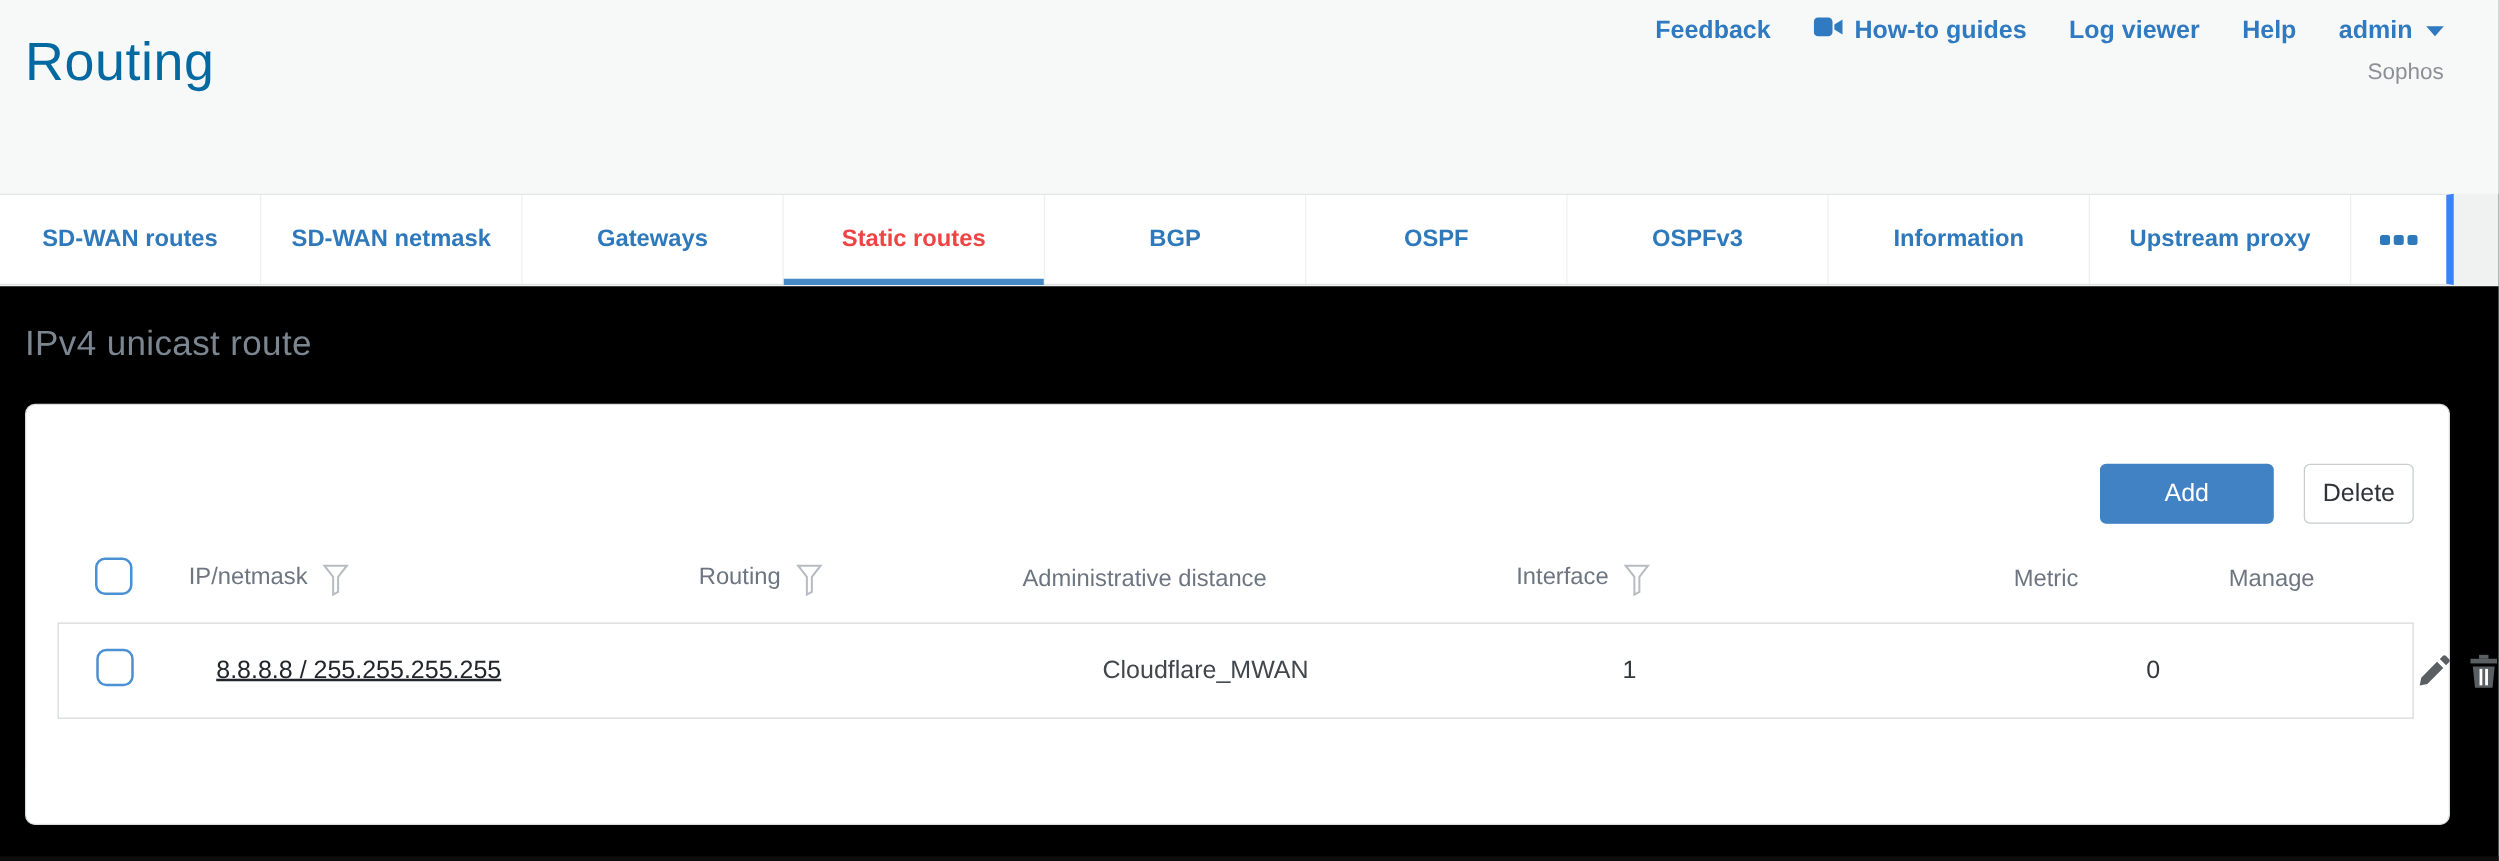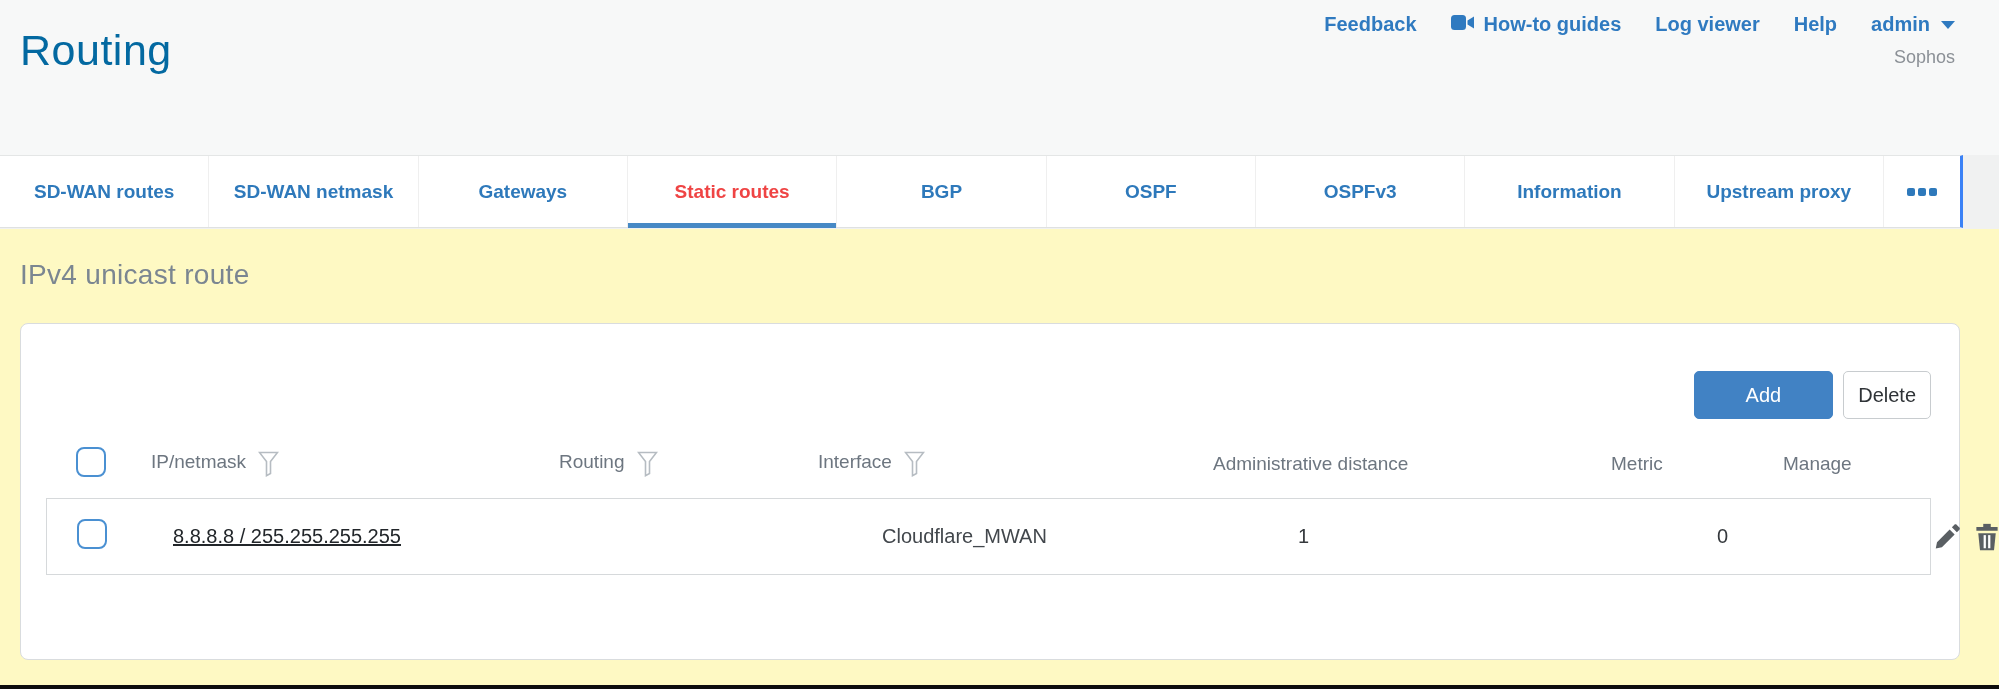--- a/index.html
+++ b/index.html
@@ -59,21 +59,21 @@
   }
 
   
   .tab-bar {
     position: absolute;
     top: 155px; left: 0;
     width: 1963px; height: 73px;
     background: #ffffff;
     border-top: 1px solid #e4e6e6;
     border-bottom: 1px solid #dfe1e1;
-    border-right: 3px solid #3b82f6;
+    border-right: 6px solid #3b82f6;
     display: flex;
   }
   .tab {
     flex: 1 1 0;
     display: flex;
     align-items: center;
     justify-content: center;
     font-size: 19px;
     font-weight: 700;
     color: #2e79bb;
@@ -98,42 +98,42 @@
     width: 8px; height: 8px;
     background: #2e79bb;
     border-radius: 2px;
     display: inline-block;
   }
 
   
   .content {
     position: absolute;
     top: 229px; left: 0; right: 0; bottom: 0;
-    background: #fef9c3;
+    background: #000000;
   }
   .section-title {
     position: absolute;
     left: 20px; top: 30px;
     font-size: 28px;
     font-weight: 400;
     color: #7b8691;
     letter-spacing: 0.3px;
   }
   .card {
     position: absolute;
     left: 20px; top: 94px;
     width: 1940px; height: 337px;
     background: #ffffff;
     border: 1px solid #d9dcde;
     border-radius: 8px;
   }
   .toolbar {
     display: flex;
     justify-content: flex-end;
-    gap: 10px;
+    gap: 24px;
     padding: 47px 28px 0 0;
   }
   .btn {
     height: 48px;
     padding: 0 14px;
     font-family: "Liberation Sans", sans-serif;
     font-size: 20px;
     border-radius: 5px;
     cursor: pointer;
     border: 1px solid #c8cccf;
@@ -266,27 +266,27 @@
               <path d="M1.5 1.5 h18 l-7 9 v12 l-4 2.2 v-14.2 z" fill="none" stroke="#b6bcc2" stroke-width="1.6"></path>
             </svg>
         </div>
         <div class="cell th">
           <span>Routing</span>
           <svg class="funnel" width="21" height="26" viewBox="0 0 21 26">
               <path d="M1.5 1.5 h18 l-7 9 v12 l-4 2.2 v-14.2 z" fill="none" stroke="#b6bcc2" stroke-width="1.6"></path>
             </svg>
         </div>
         <div class="cell th">
+          <span>Administrative distance</span>
+        </div>
+        <div class="cell th">
           <span>Interface</span>
           <svg class="funnel" width="21" height="26" viewBox="0 0 21 26">
               <path d="M1.5 1.5 h18 l-7 9 v12 l-4 2.2 v-14.2 z" fill="none" stroke="#b6bcc2" stroke-width="1.6"></path>
             </svg>
-        </div>
-        <div class="cell th">
-          <span>Administrative distance</span>
         </div>
         <div class="cell th">
           <span>Metric</span>
         </div>
         <div class="cell th">
           <span>Manage</span>
         </div>
       </div>
 
       <div class="trow grid">

